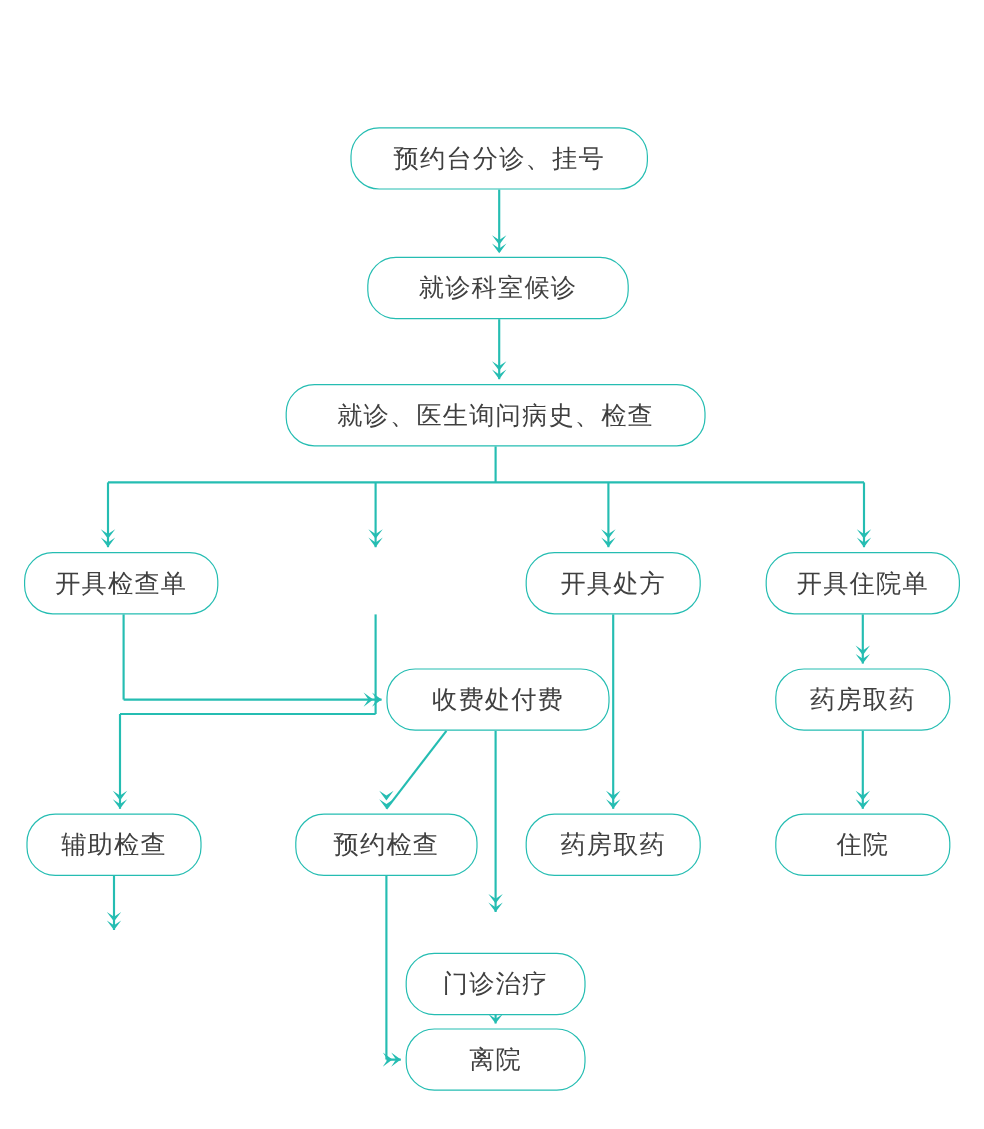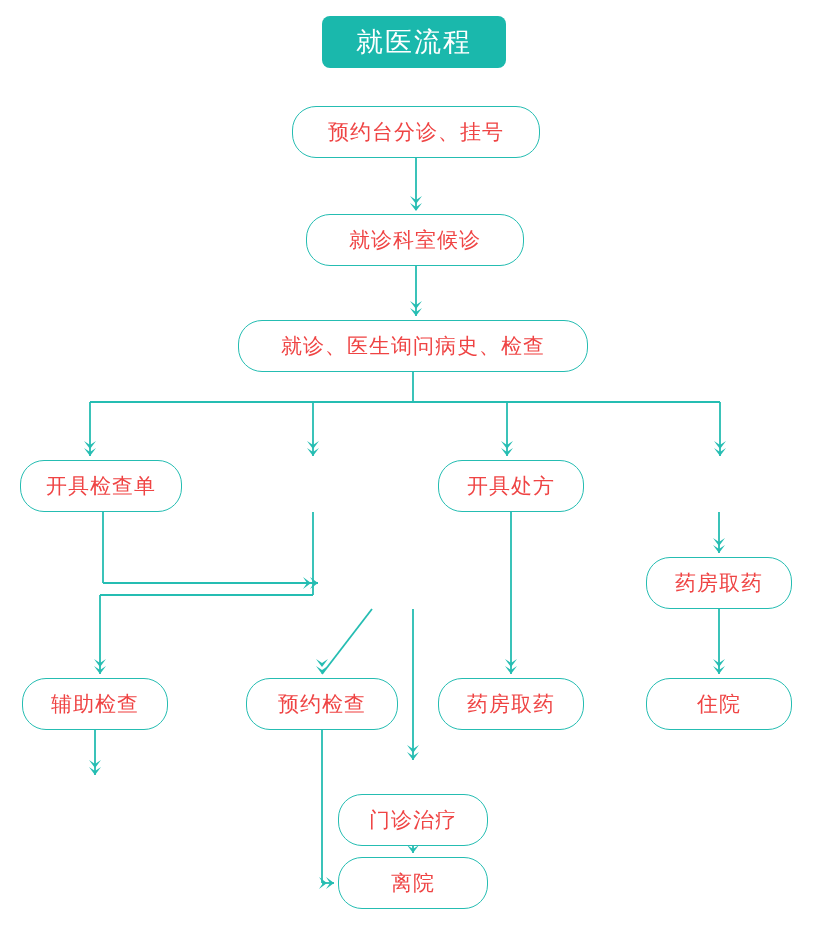--- a/index.html
+++ b/index.html
@@ -40,35 +40,34 @@
     align-items: center;
     justify-content: center;
     box-sizing: border-box;
   }
   .node {
     position: absolute;
     box-sizing: border-box;
     border: 1.6px solid #25bdb2;
     border-radius: 24px;
     background: #ffffff;
-    color: #ef4444;
+    color: #404040;
     font-size: 21px;
     letter-spacing: 1px;
     display: flex;
     align-items: center;
     justify-content: center;
     white-space: nowrap;
   }
 </style>
 </head>
 <body>
 
 <div id="stage">
 
-  <div class="title-badge">就医流程</div>
 
   <svg id="edges" viewBox="0 0 820 941">
     <g fill="none" stroke="#25bdb2" stroke-width="1.8">
 
       <line x1="416" y1="158" x2="416" y2="210"></line>
 
       <line x1="416" y1="266" x2="416" y2="316"></line>
 
       <line x1="413" y1="372" x2="413" y2="402"></line>
       <line x1="90" y1="402" x2="720" y2="402"></line>
@@ -162,20 +161,26 @@
   </div>
   <div class="node" style="left:238px;top:320px;width:350px;height:52px;">
     <span>就诊、医生询问病史、检查</span>
   </div>
   <div class="node" style="left:20px;top:460px;width:162px;height:52px;">
     <span>开具检查单</span>
   </div>
   <div class="node" style="left:438px;top:460px;width:146px;height:52px;">
     <span>开具处方</span>
   </div>
+  <div class="node" style="left:638px;top:460px;width:162px;height:52px;">
+    <span>开具住院单</span>
+  </div>
+  <div class="node" style="left:322px;top:557px;width:186px;height:52px;">
+    <span>收费处付费</span>
+  </div>
   <div class="node" style="left:646px;top:557px;width:146px;height:52px;">
     <span>药房取药</span>
   </div>
   <div class="node" style="left:22px;top:678px;width:146px;height:52px;">
     <span>辅助检查</span>
   </div>
   <div class="node" style="left:246px;top:678px;width:152px;height:52px;">
     <span>预约检查</span>
   </div>
   <div class="node" style="left:438px;top:678px;width:146px;height:52px;">

